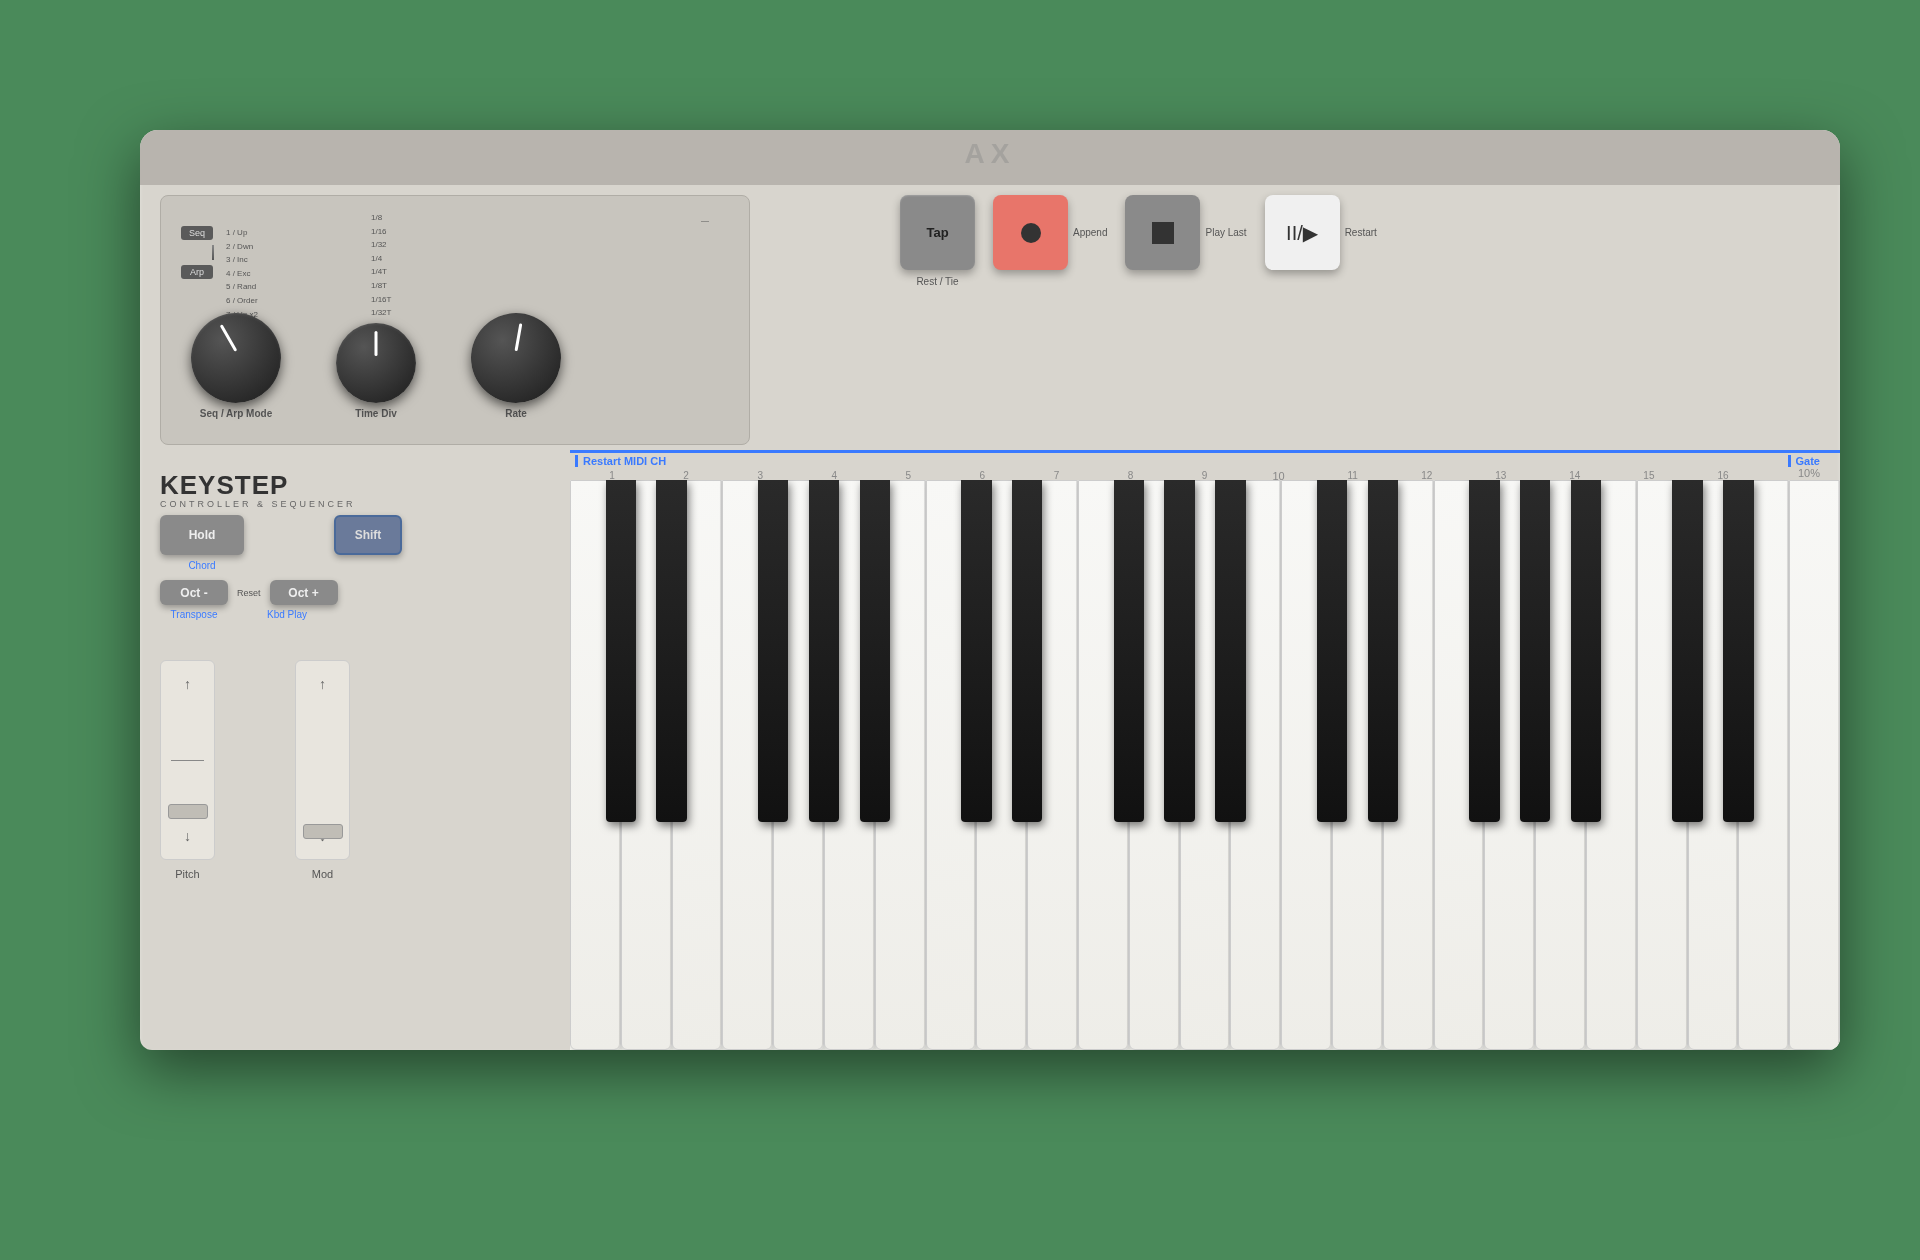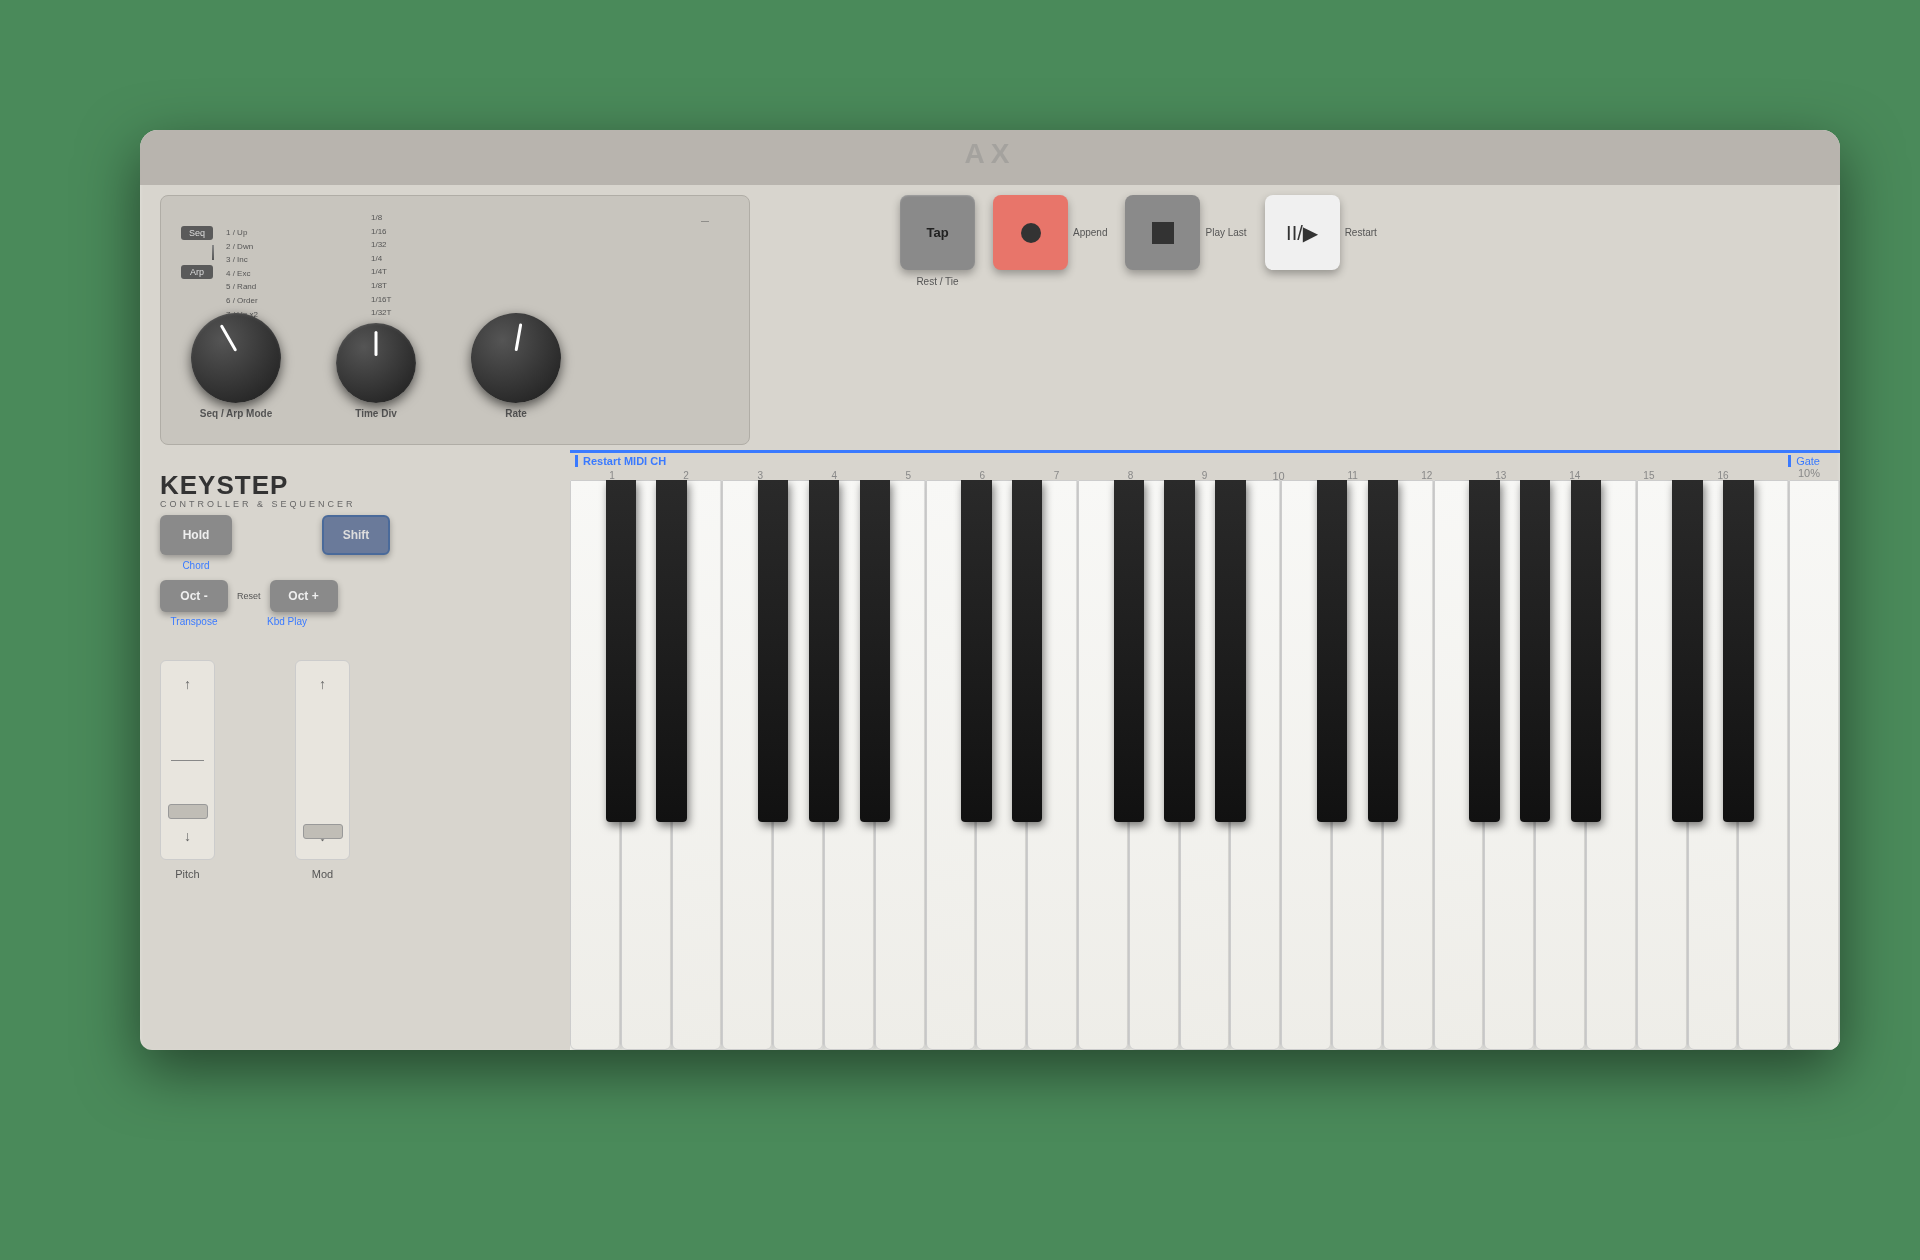--- a/index.html
+++ b/index.html
@@ -260,21 +260,21 @@
     }
 
     .ctrl-btn-group {
       display: flex;
       flex-direction: column;
       align-items: center;
       gap: 5px;
     }
 
     .btn-hold {
-      width: 72px;
+      width: 84px;
       height: 40px;
       background: #8a8a8a;
       border-radius: 6px;
       display: flex;
       align-items: center;
       justify-content: center;
       font-size: 12px;
       color: #eee;
       font-weight: 600;
       box-shadow: 0 3px 6px rgba(0,0,0,0.3);
@@ -298,21 +298,21 @@
     }
 
     .ctrl-sub-label {
       font-size: 10px;
       color: #3a7aff;
       text-align: right;
     }
 
     .btn-oct {
       width: 68px;
-      height: 32px;
+      height: 25px;
       background: #8a8a8a;
       border-radius: 6px;
       display: flex;
       align-items: center;
       justify-content: center;
       font-size: 12px;
       color: #eee;
       font-weight: 600;
       box-shadow: 0 3px 6px rgba(0,0,0,0.3);
       cursor: pointer;
@@ -709,21 +709,21 @@
     <span class="ch-num" style="font-size:11px; color:#888;">10</span>
     <span class="ch-num" style="font-size:10px; color:#888;">11</span>
     <span class="ch-num" style="font-size:10px; color:#888;">12</span>
     <span class="ch-num" style="font-size:10px; color:#888;">13</span>
     <span class="ch-num" style="font-size:10px; color:#888;">14</span>
     <span class="ch-num" style="font-size:10px; color:#888;">15</span>
     <span class="ch-num" style="font-size:10px; color:#888;">16</span>
   </div>
 
   <div style="position:absolute; top:325px; right:20px; text-align:right;">
-    <div style="font-size:11px; color:#3a7aff; font-weight:400; border-left:3px solid #3a7aff; padding-left:5px;">Gate</div>
+    <div style="font-size:11px; color:#3a7aff; font-weight:700; border-left:3px solid #3a7aff; padding-left:5px;">Gate</div>
     <div style="font-size:11px; color:#888;">10%</div>
   </div>
 
   <div class="piano-section">
     <div class="piano-keys" id="piano-keys" style="position: relative; display: flex; height: 100%;">
 
     <div class="white-key"></div>
         <div class="white-key"></div>
         <div class="white-key"></div>
         <div class="white-key"></div>

